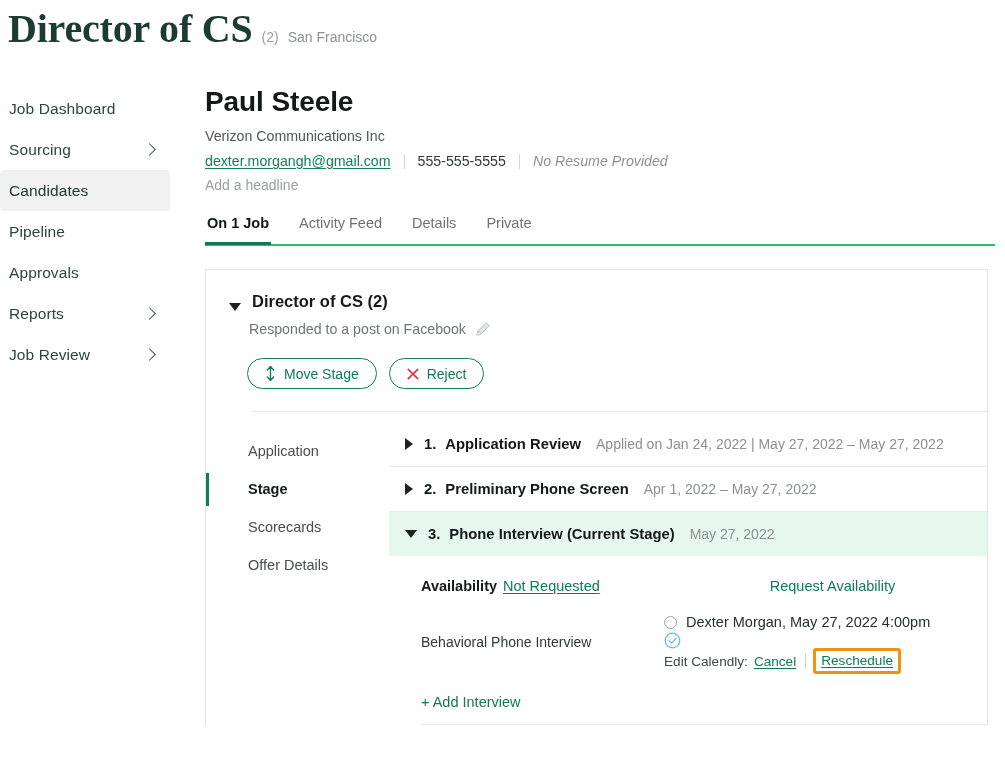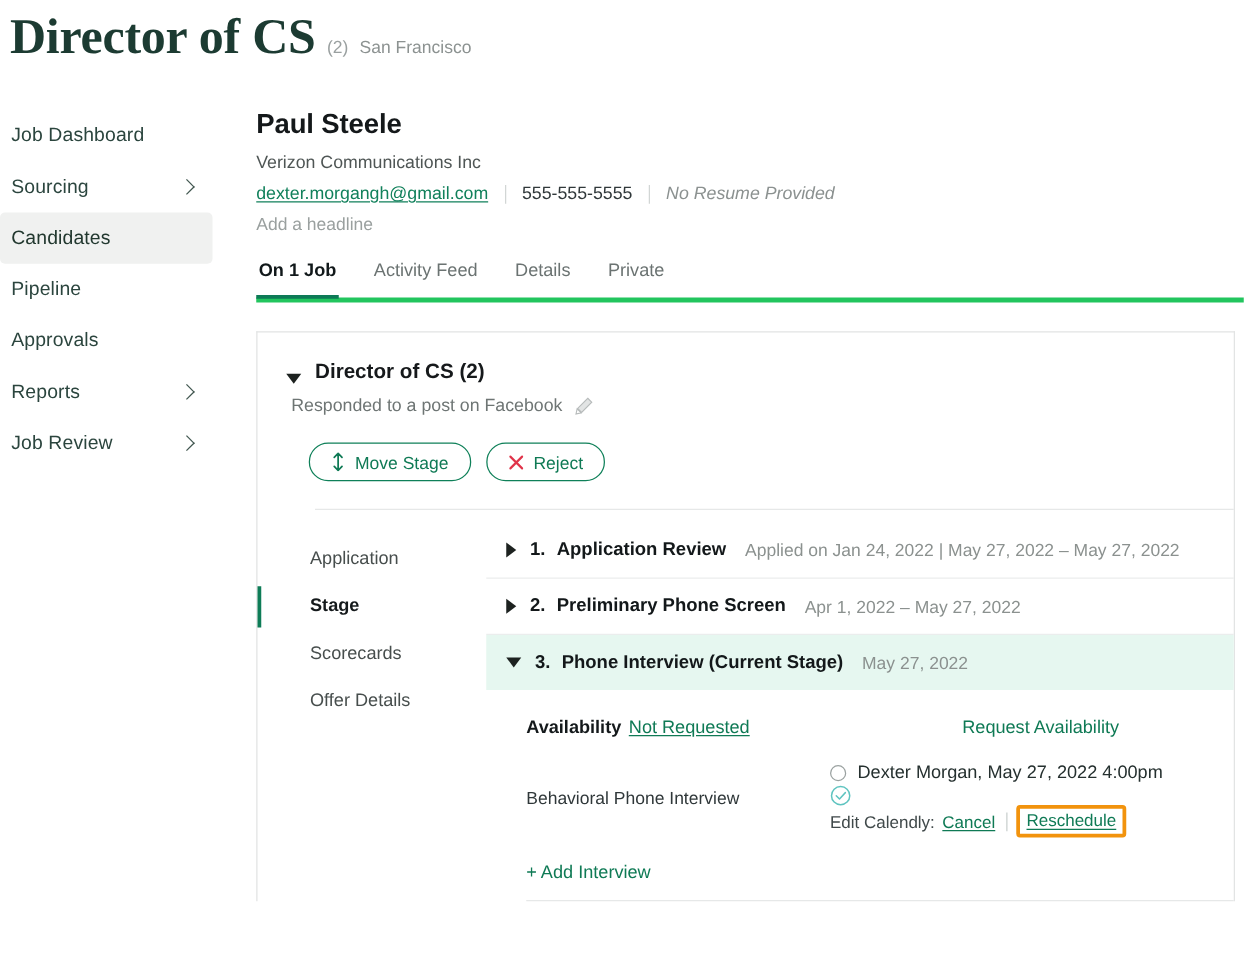--- a/index.html
+++ b/index.html
@@ -68,21 +68,21 @@
     margin-right: 4px;
   }
 
   
   .main {
     position: absolute;
     left: 205px; top: 86px;
     width: 790px;
   }
   .cand-name {
-    font-size: 22px;
+    font-size: 28px;
     font-weight: 700;
     color: #14181a;
     letter-spacing: -0.1px;
     margin: 0 0 10px 0;
   }
   .cand-company {
     font-size: 14.2px;
     color: #4f5655;
     margin-bottom: 9px;
   }
@@ -107,21 +107,21 @@
   .cand-headline {
     font-size: 14px;
     color: #9aa09f;
     margin-bottom: 18px;
   }
 
   
   .tabs {
     display: flex;
     gap: 26px;
-    border-bottom: 4px solid #22c55e;
+    border-bottom: 2px solid #22c55e;
     margin-bottom: 0;
   }
   .tab {
     font-size: 14.5px;
     color: #6b7372;
     padding: 4px 2px 11px 2px;
     cursor: pointer;
     border-bottom: 3px solid transparent;
     margin-bottom: -1px;
   }
@@ -161,21 +161,21 @@
   }
   .card-title {
     font-size: 16.5px;
     font-weight: 700;
     color: #16191b;
   }
   .card-sub-row {
     display: flex;
     align-items: center;
     gap: 9px;
-    margin: 10px 0 0 4px;
+    margin: 10px 0 0 20px;
   }
   .card-sub {
     font-size: 14.2px;
     color: #6e7574;
   }
   .pencil { width: 16px; height: 16px; display: block; }
 
   .card-actions {
     display: flex;
     gap: 12px;

